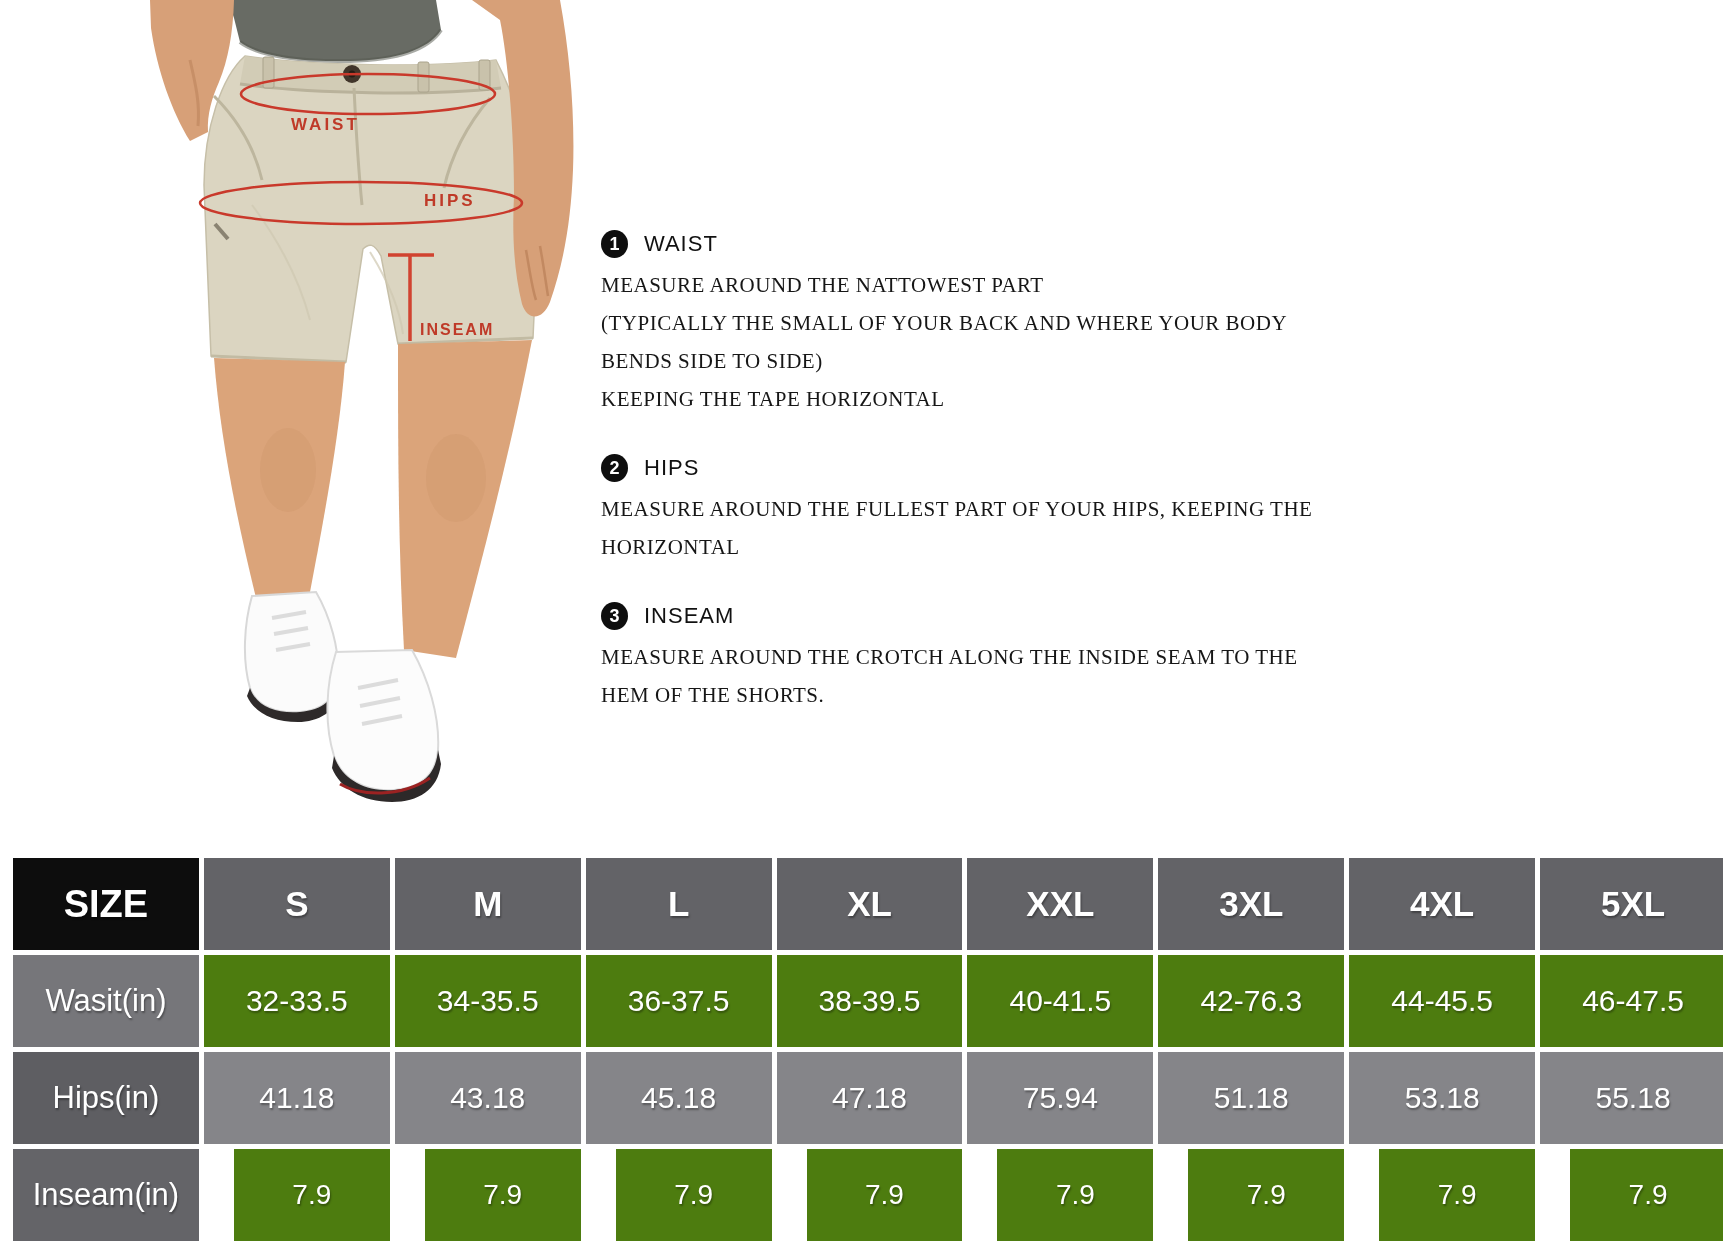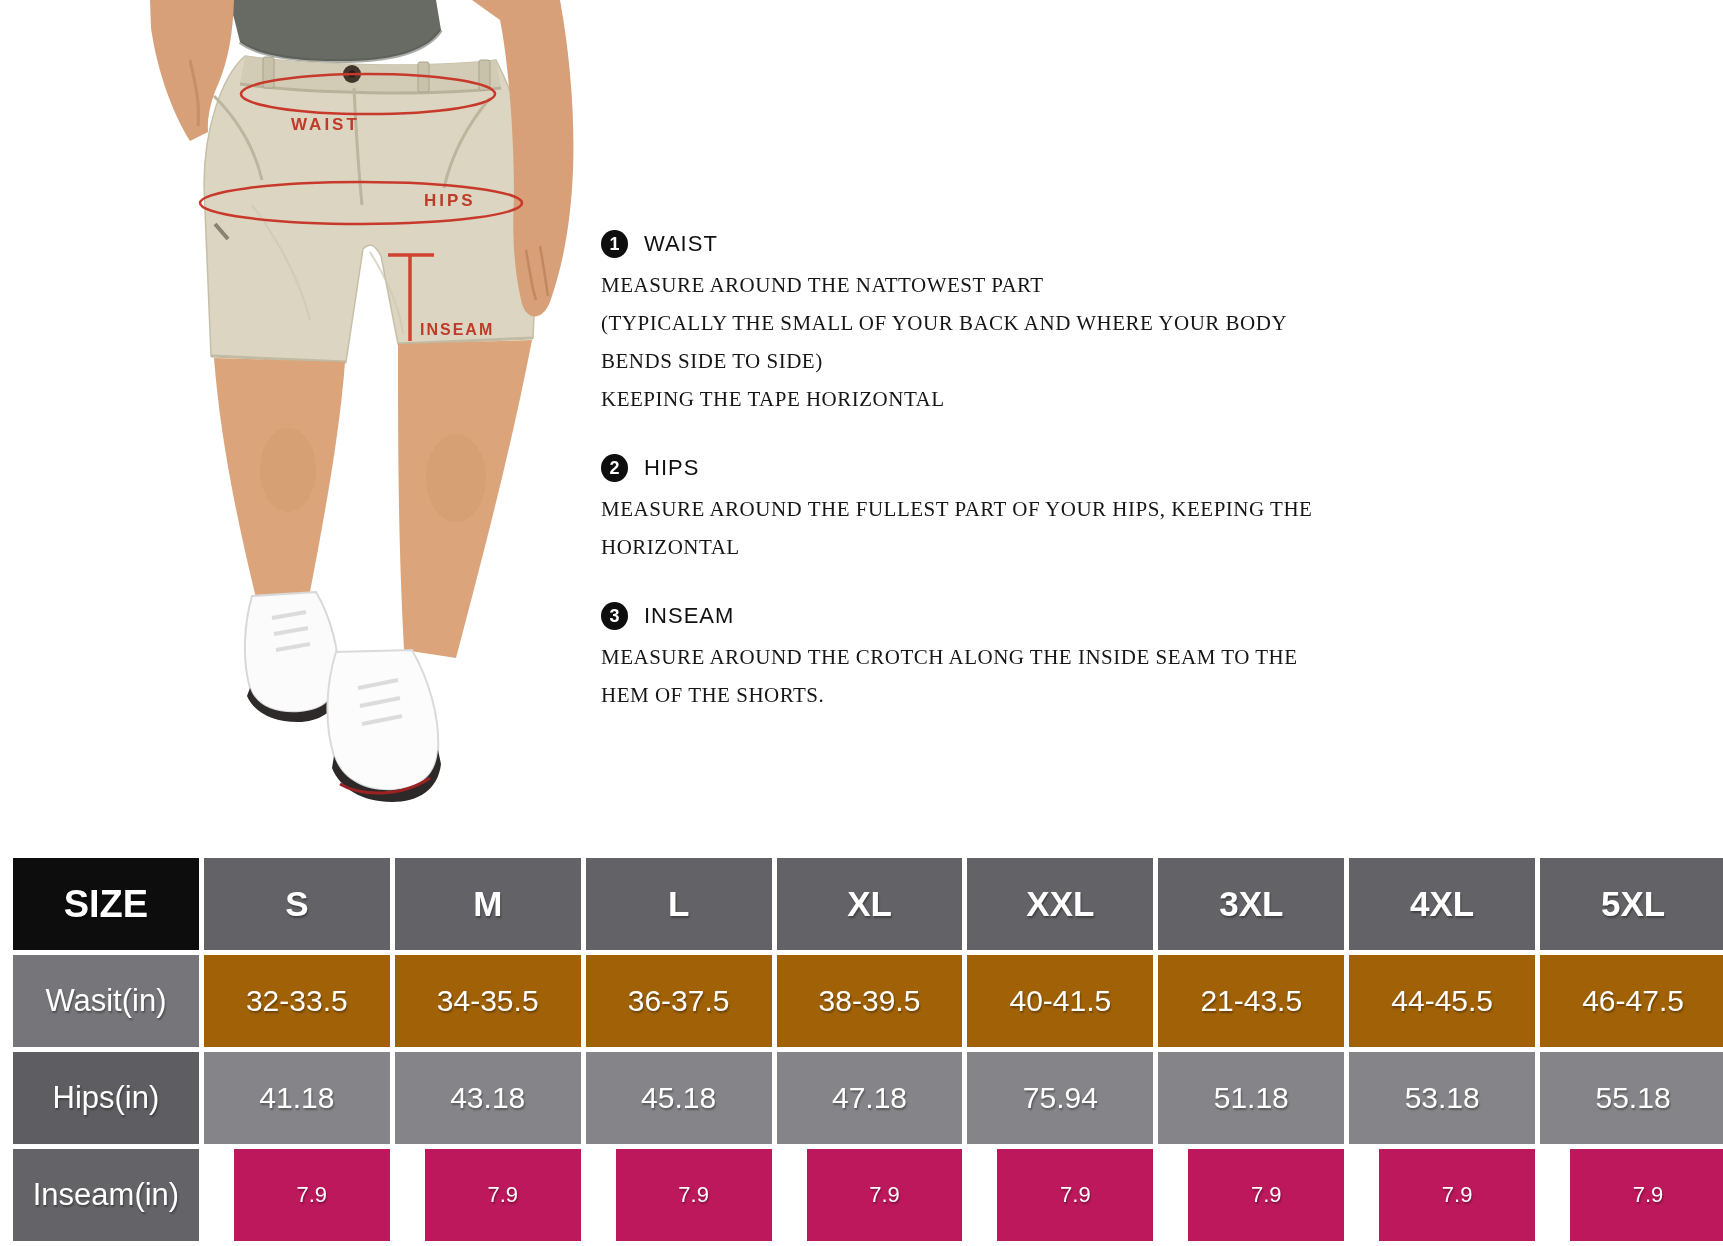--- a/index.html
+++ b/index.html
@@ -24,23 +24,23 @@
     box-sizing:border-box;background:#ffffff;padding:5px;
     display:grid;grid-template-columns:repeat(9,1fr);grid-template-rows:repeat(4,1fr);gap:5px;
   }
   #size-chart div{display:flex;align-items:center;justify-content:center;color:#ffffff;
                   text-shadow:1px 2px 2px rgba(0,0,0,.35);}
   .size-cell{background:#0d0d0d;font-size:38px;font-weight:bold;}
   .hcell{background:#636367;font-size:35px;font-weight:bold;text-shadow:2px 3px 3px rgba(0,0,0,.45);}
   .lbl-r1{background:#76767a;font-size:31px;}
   .lbl-r2{background:#5e5e62;font-size:31px;}
   .lbl-r3{background:#646468;font-size:31px;}
-  .dat-r1{background:#a16207;font-size:30px;}
+  .dat-r1{background:#4d7c0f;font-size:30px;}
   .dat-r2{background:#858589;font-size:30px;}
-  .dat-r3{background:#be185d;font-size:22px;margin-left:30px;}
+  .dat-r3{background:#4d7c0f;font-size:28px;margin-left:30px;}
 </style>
 </head>
 <body>
 
 <div id="photo">
   <svg width="620" height="858" viewBox="0 0 620 858">
 
     <path d="M 228,0 L 436,0 L 441,30 C 428,50 396,60 350,61 C 300,62 258,56 240,42 L 234,18 Z" fill="#686b64"></path>
     <path d="M 240,42 C 258,56 300,62 350,61 C 396,60 428,50 441,30" fill="none" stroke="#54574e" stroke-width="4" opacity=".5"></path>
 
@@ -145,21 +145,21 @@
   <div class="hcell">3XL</div>
   <div class="hcell">4XL</div>
   <div class="hcell">5XL</div>
 
   <div class="lbl-r1">Wasit(in)</div>
   <div class="dat-r1">32-33.5</div>
   <div class="dat-r1">34-35.5</div>
   <div class="dat-r1">36-37.5</div>
   <div class="dat-r1">38-39.5</div>
   <div class="dat-r1">40-41.5</div>
-  <div class="dat-r1">21-43.5</div>
+  <div class="dat-r1">42-76.3</div>
   <div class="dat-r1">44-45.5</div>
   <div class="dat-r1">46-47.5</div>
 
   <div class="lbl-r2">Hips(in)</div>
   <div class="dat-r2">41.18</div>
   <div class="dat-r2">43.18</div>
   <div class="dat-r2">45.18</div>
   <div class="dat-r2">47.18</div>
   <div class="dat-r2">75.94</div>
   <div class="dat-r2">51.18</div>

